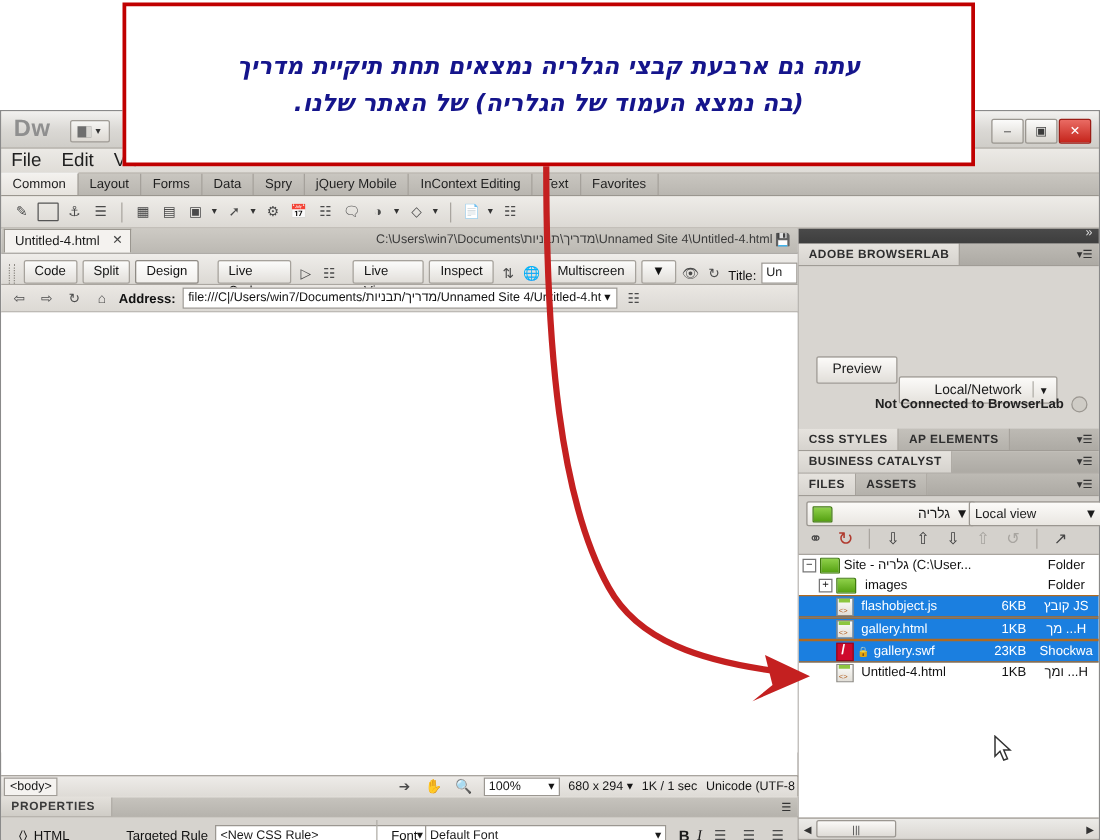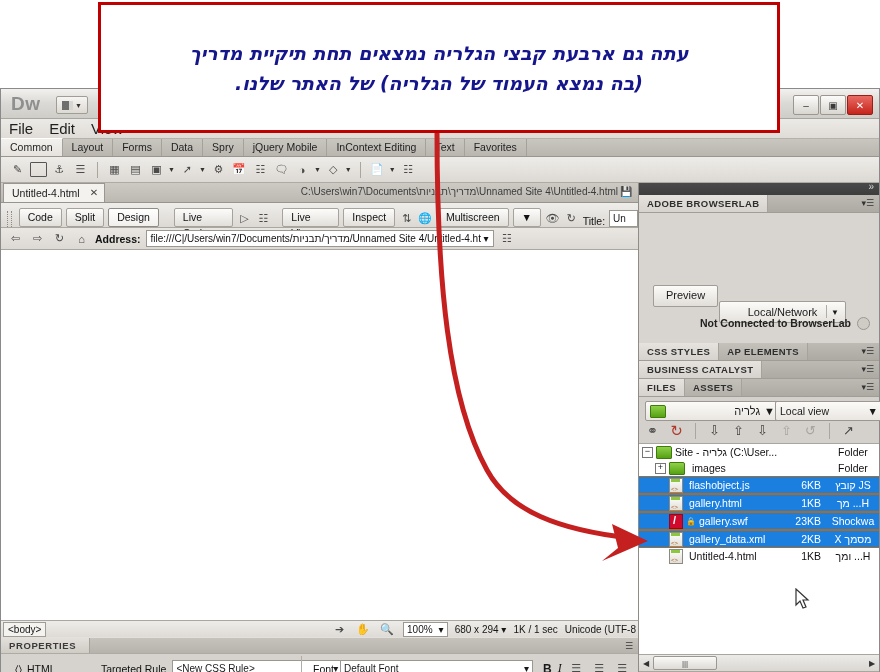--- a/index.html
+++ b/index.html
@@ -114,21 +114,21 @@
   .canvas{background:#ffffff;height:352px;}
   
   .doc-status{
     position:absolute;left:0;top:531px;width:638px;height:17px;
     background:linear-gradient(180deg,#eeece9,#dedbd6);
     border-top:1px solid #a9a59f;border-right:1px solid #8f8b85;
     box-sizing:border-box;display:flex;align-items:center;font-size:10px;color:#151515;
   }
   .tagsel{border:1px solid #a09c96;background:#f5f3f0;padding:0 4px;height:13px;line-height:13px;margin-left:2px;}
   .status-right{position:absolute;right:2px;top:0;height:17px;display:flex;align-items:center;gap:7px;}
-  .zoomsel{border:1px solid #9b9791;background:#fff;height:13px;line-height:13px;padding:0 3px;display:flex;align-items:flex-start;gap:6px;}
+  .zoomsel{border:1px solid #9b9791;background:#fff;height:13px;line-height:13px;padding:0 3px;display:flex;align-items:flex-start;gap:22px;}
   
   .props{
     position:absolute;left:0;top:548px;width:638px;height:122px;
     background:#d6d3ce;border-right:1px solid #8f8b85;box-sizing:border-box;
   }
   .props-head{
     height:16px;background:linear-gradient(180deg,#e4e1dc,#cfccc6);
     border-bottom:1px solid #aeaaa4;display:flex;align-items:center;
   }
   .props-title{font-size:9.5px;font-weight:bold;letter-spacing:0.6px;color:#3a3a3a;padding-left:8px;width:80px;}
@@ -517,28 +517,20 @@
       <div class="frow sel">
         <div class="n" style="padding-left:30px">
           <span class="swf-ic"></span>
           <span class="lock-ic">🔒</span>
           <span>gallery.swf</span>
         </div>
         <div class="s">23KB</div>
         <div class="t" style="direction:ltr">Shockwa</div>
       </div>
 
-      <div class="frow sel">
-        <div class="n" style="padding-left:30px">
-          <span class="doc-ic"></span>
-          <span style="margin-left:3px">gallery_data.xml</span>
-        </div>
-        <div class="s">2KB</div>
-        <div class="t">מסמך X</div>
-      </div>
 
       <div class="frow">
         <div class="n" style="padding-left:30px">
           <span class="doc-ic"></span>
           <span style="margin-left:3px">Untitled-4.html</span>
         </div>
         <div class="s">1KB</div>
         <div class="t">H... ומך</div>
       </div>
     </div>

